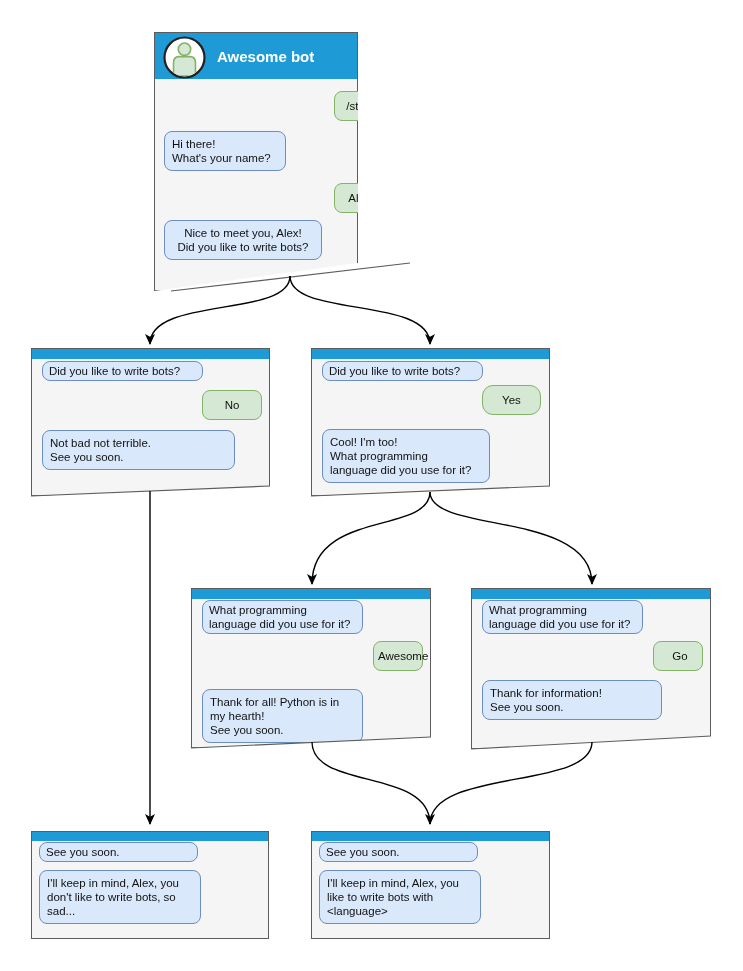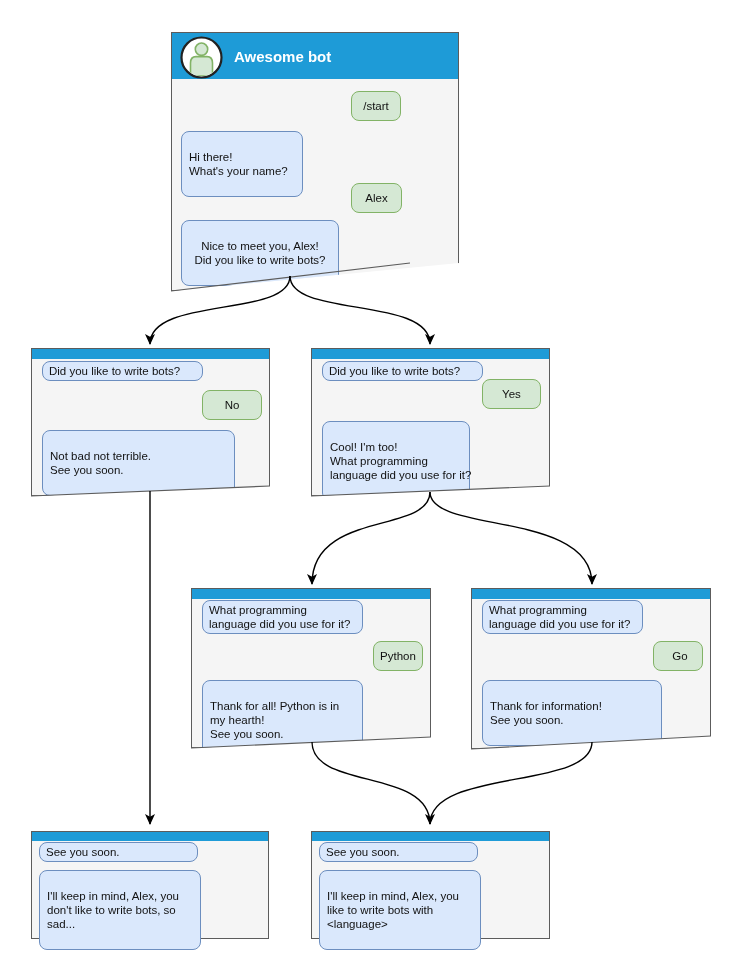--- a/index.html
+++ b/index.html
@@ -23,35 +23,35 @@
   .avatar {
     position:absolute; left:8px; top:3px; width:43px; height:43px;
   }
   .win-title {
     position:absolute; left:62px; top:0; height:46px; display:flex; align-items:center;
     color:#ffffff; font-weight:bold; font-size:15px; white-space:pre;
   }
   .bub {
     position:absolute; box-sizing:border-box; border-radius:8px;
     font-size:11.5px; line-height:1.22; white-space:pre;
-    padding:18px 7px;
+    padding:5px 7px;
   }
   .bot  { background:#dae8fc; border:1px solid #6c8ebf; }
   .user { background:#d5e8d4; border:1px solid #82b366; text-align:center; padding:7px 4px; }
   .tight { padding:2px 6px; }
   .connectors {
     position:absolute; left:0; top:0; z-index:5; pointer-events:none;
   }
 </style>
 </head>
 <body>
 
 <div class="canvas">
 
-  <div class="window" style="left:171px;top:32px;width:288px;height:259px;clip-path:polygon(0 0,100% 0,100% 231px,0 100%);">
+  <div class="window" style="left:154px;top:32px;width:204px;height:259px;clip-path:polygon(0 0,100% 0,100% 231px,0 100%);">
     <div class="hdr hdr-main">
       <svg class="avatar" viewBox="0 0 43 43">
         <defs>
             <clipPath id="avclip">
               <circle cx="21.5" cy="21.5" r="18.8"></circle>
             </clipPath>
           </defs>
         <circle cx="21.5" cy="21.5" r="20" fill="#ffffff" stroke="#222222" stroke-width="2.2"></circle>
         <g clip-path="url(#avclip)" fill="#d5e8d4" stroke="#82b366" stroke-width="1.6">
           <circle cx="21.5" cy="13.2" r="6.2"></circle>
@@ -72,32 +72,32 @@
     <div class="hdr hdr-thin"></div>
     <div class="bub bot tight" style="left:10px;top:12px;width:161px;">Did you like to write bots?</div>
     <div class="bub user" style="left:170px;top:41px;width:60px;">No</div>
     <div class="bub bot" style="left:10px;top:81px;width:193px;">Not bad not terrible.
 See you soon.</div>
   </div>
 
   <div class="window" style="left:311px;top:348px;width:239px;height:148px;clip-path:polygon(0 0,100% 0,100% 138px,0 100%);">
     <div class="hdr hdr-thin"></div>
     <div class="bub bot tight" style="left:10px;top:12px;width:161px;">Did you like to write bots?</div>
-    <div class="bub user" style="left:170px;top:30px;width:59px;">Yes</div>
-    <div class="bub bot" style="left:10px;top:72px;width:148px;">Cool! I'm too!
+    <div class="bub user" style="left:170px;top:36px;width:59px;border-radius:11px;">Yes</div>
+    <div class="bub bot" style="left:10px;top:80px;width:168px;">Cool! I'm too!
 What programming
 language did you use for it?</div>
   </div>
 
   <div class="window" style="left:191px;top:588px;width:240px;height:160px;clip-path:polygon(0 0,100% 0,100% 149px,0 100%);">
     <div class="hdr hdr-thin"></div>
     <div class="bub bot tight" style="left:10px;top:11px;width:161px;">What programming
 language did you use for it?</div>
-    <div class="bub user" style="left:181px;top:52px;width:50px;">Python</div>
-    <div class="bub bot" style="left:10px;top:91px;width:161px;">Thank for all! Python is in
+    <div class="bub user" style="left:181px;top:52px;width:50px;">Awesome</div>
+    <div class="bub bot" style="left:10px;top:100px;width:161px;">Thank for all! Python is in
 my hearth!
 See you soon.</div>
   </div>
 
   <div class="window" style="left:471px;top:588px;width:240px;height:161px;clip-path:polygon(0 0,100% 0,100% 148px,0 100%);">
     <div class="hdr hdr-thin"></div>
     <div class="bub bot tight" style="left:10px;top:11px;width:161px;">What programming
 language did you use for it?</div>
     <div class="bub user" style="left:181px;top:52px;width:50px;padding-left:8px;">Go</div>
     <div class="bub bot" style="left:10px;top:91px;width:180px;">Thank for information!

